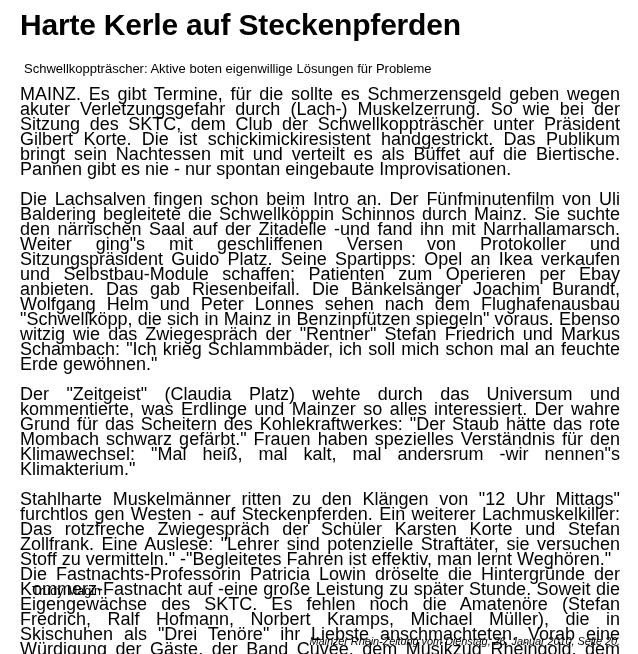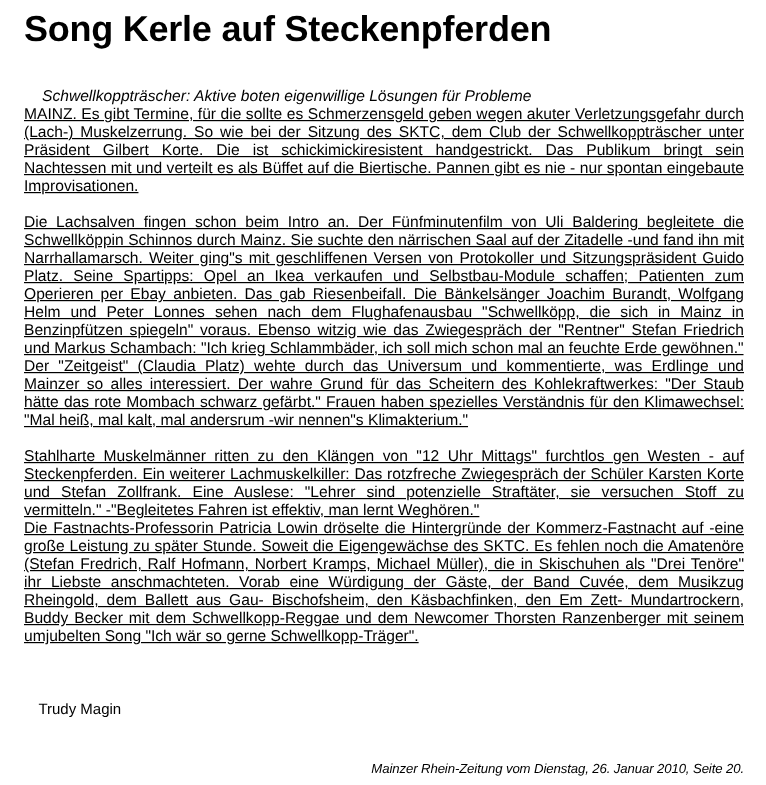--- a/index.html
+++ b/index.html
@@ -23,42 +23,40 @@
       font-size: 30px;
       font-weight: bold;
       line-height: 34px;
       letter-spacing: -0.2px;
       white-space: nowrap;
     }
     .subheadline {
       position: absolute;
       left: 20px;
       top: 57px;
-      margin: 15px;
+      margin: 4px;
       font-size: 13px;
       line-height: 15px;
       white-space: nowrap;
-      font-style: italic;
     }
     .body {
       position: absolute;
       left: 20px;
       top: 87px;
       width: 600px;
     }
     .para {
       margin: 0;
-      font-size: 13px;
+      font-size: 18px;
       line-height: 15px;
       text-align: justify;
       hyphens: none;
-      text-decoration: underline;
     }
     .para.p1 { margin-bottom: 15px; }
-    .para.p2 { }
+    .para.p2 { margin-bottom: 15px; }
     .para.p3 { margin-bottom: 15px; }
     .para.p4 { }
     .author {
       position: absolute;
       left: 32px;
       top: 584px;
       margin: 0;
       font-size: 12.5px;
       font-weight: normal;
       line-height: 15px;
@@ -72,21 +70,21 @@
       font-size: 11px;
       font-style: italic;
       line-height: 14px;
       white-space: nowrap;
       letter-spacing: -0.1px;
     }
   </style>
 </head>
 <body>
 
-<h1 class="headline">Song Kerle auf Steckenpferden</h1>
+<h1 class="headline">Harte Kerle auf Steckenpferden</h1>
 
 <p class="subheadline">Schwellkoppträscher: Aktive boten eigenwillige Lösungen für Probleme</p>
 
 <div class="body">
   <p class="para p1">MAINZ. Es gibt Termine, für die sollte es Schmerzensgeld geben wegen akuter Verletzungsgefahr durch (Lach-) Muskelzerrung. So wie bei der Sitzung des SKTC, dem Club der Schwellkoppträscher unter Präsident Gilbert Korte. Die ist schickimickiresistent handgestrickt. Das Publikum bringt sein Nachtessen mit und verteilt es als Büffet auf die Biertische. Pannen gibt es nie - nur spontan eingebaute Improvisationen.</p>
   <p class="para p2">Die Lachsalven fingen schon beim Intro an. Der Fünfminutenfilm von Uli Baldering begleitete die Schwellköppin Schinnos durch Mainz. Sie suchte den närrischen Saal auf der Zitadelle -und fand ihn mit Narrhallamarsch. Weiter ging"s mit geschliffenen Versen von Protokoller und Sitzungspräsident Guido Platz. Seine Spartipps: Opel an Ikea verkaufen und Selbstbau-Module schaffen; Patienten zum Operieren per Ebay anbieten. Das gab Riesenbeifall. Die Bänkelsänger Joachim Burandt, Wolfgang Helm und Peter Lonnes sehen nach dem Flughafenausbau "Schwellköpp, die sich in Mainz in Benzinpfützen spiegeln" voraus. Ebenso witzig wie das Zwiegespräch der "Rentner" Stefan Friedrich und Markus Schambach: "Ich krieg Schlammbäder, ich soll mich schon mal an feuchte Erde gewöhnen."</p>
   <p class="para p3">Der "Zeitgeist" (Claudia Platz) wehte durch das Universum und kommentierte, was Erdlinge und Mainzer so alles interessiert. Der wahre Grund für das Scheitern des Kohlekraftwerkes: "Der Staub hätte das rote Mombach schwarz gefärbt." Frauen haben spezielles Verständnis für den Klimawechsel: "Mal heiß, mal kalt, mal andersrum -wir nennen"s Klimakterium."</p>
   <p class="para p4">Stahlharte Muskelmänner ritten zu den Klängen von "12 Uhr Mittags" furchtlos gen Westen - auf Steckenpferden. Ein weiterer Lachmuskelkiller: Das rotzfreche Zwiegespräch der Schüler Karsten Korte und Stefan Zollfrank. Eine Auslese: "Lehrer sind potenzielle Straftäter, sie versuchen Stoff zu vermitteln." -"Begleitetes Fahren ist effektiv, man lernt Weghören."</p>
   <p class="para p5">Die Fastnachts-Professorin Patricia Lowin dröselte die Hintergründe der Kommerz-Fastnacht auf -eine große Leistung zu später Stunde. Soweit die Eigengewächse des SKTC. Es fehlen noch die Amatenöre (Stefan Fredrich, Ralf Hofmann, Norbert Kramps, Michael Müller), die in Skischuhen als "Drei Tenöre" ihr Liebste anschmachteten. Vorab eine Würdigung der Gäste, der Band Cuvée, dem Musikzug Rheingold, dem Ballett aus Gau- Bischofsheim, den Käsbachfinken, den Em Zett- Mundartrockern, Buddy Becker mit dem Schwellkopp-Reggae und dem Newcomer Thorsten Ranzenberger mit seinem umjubelten Song "Ich wär so gerne Schwellkopp-Träger".</p>
 </div>

